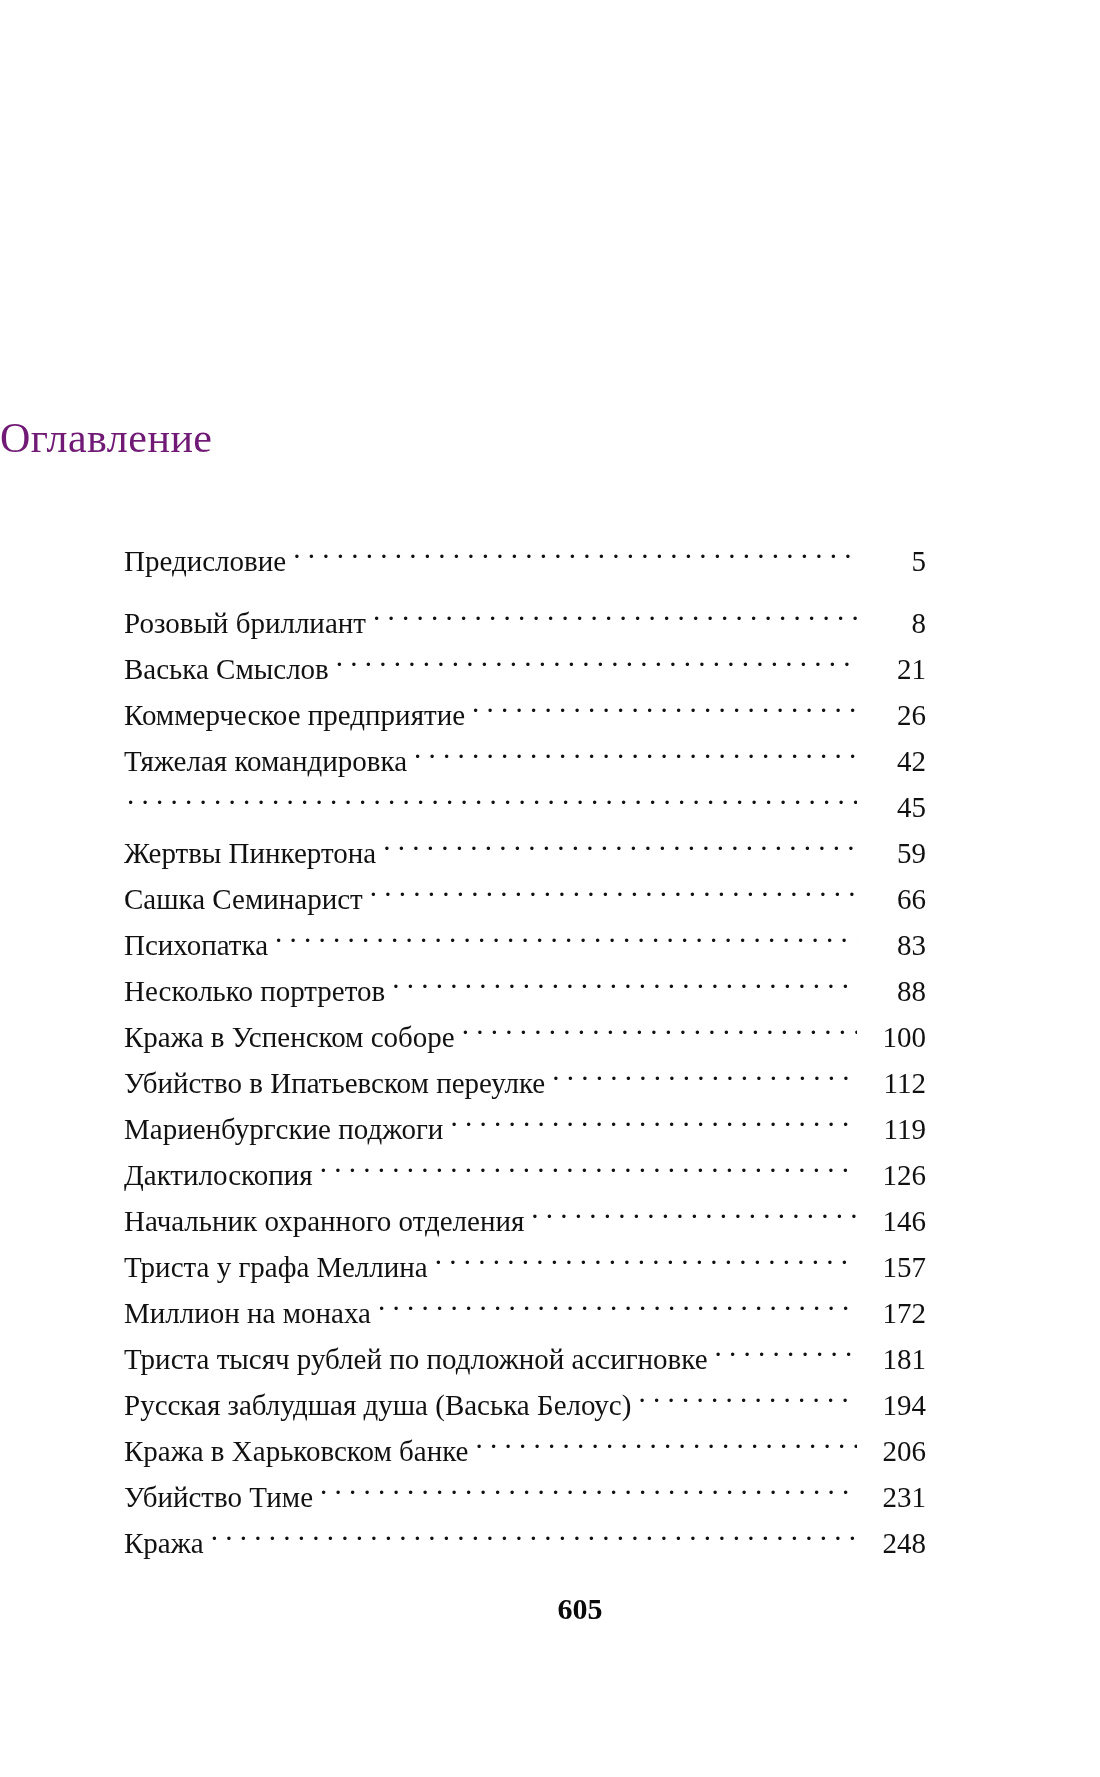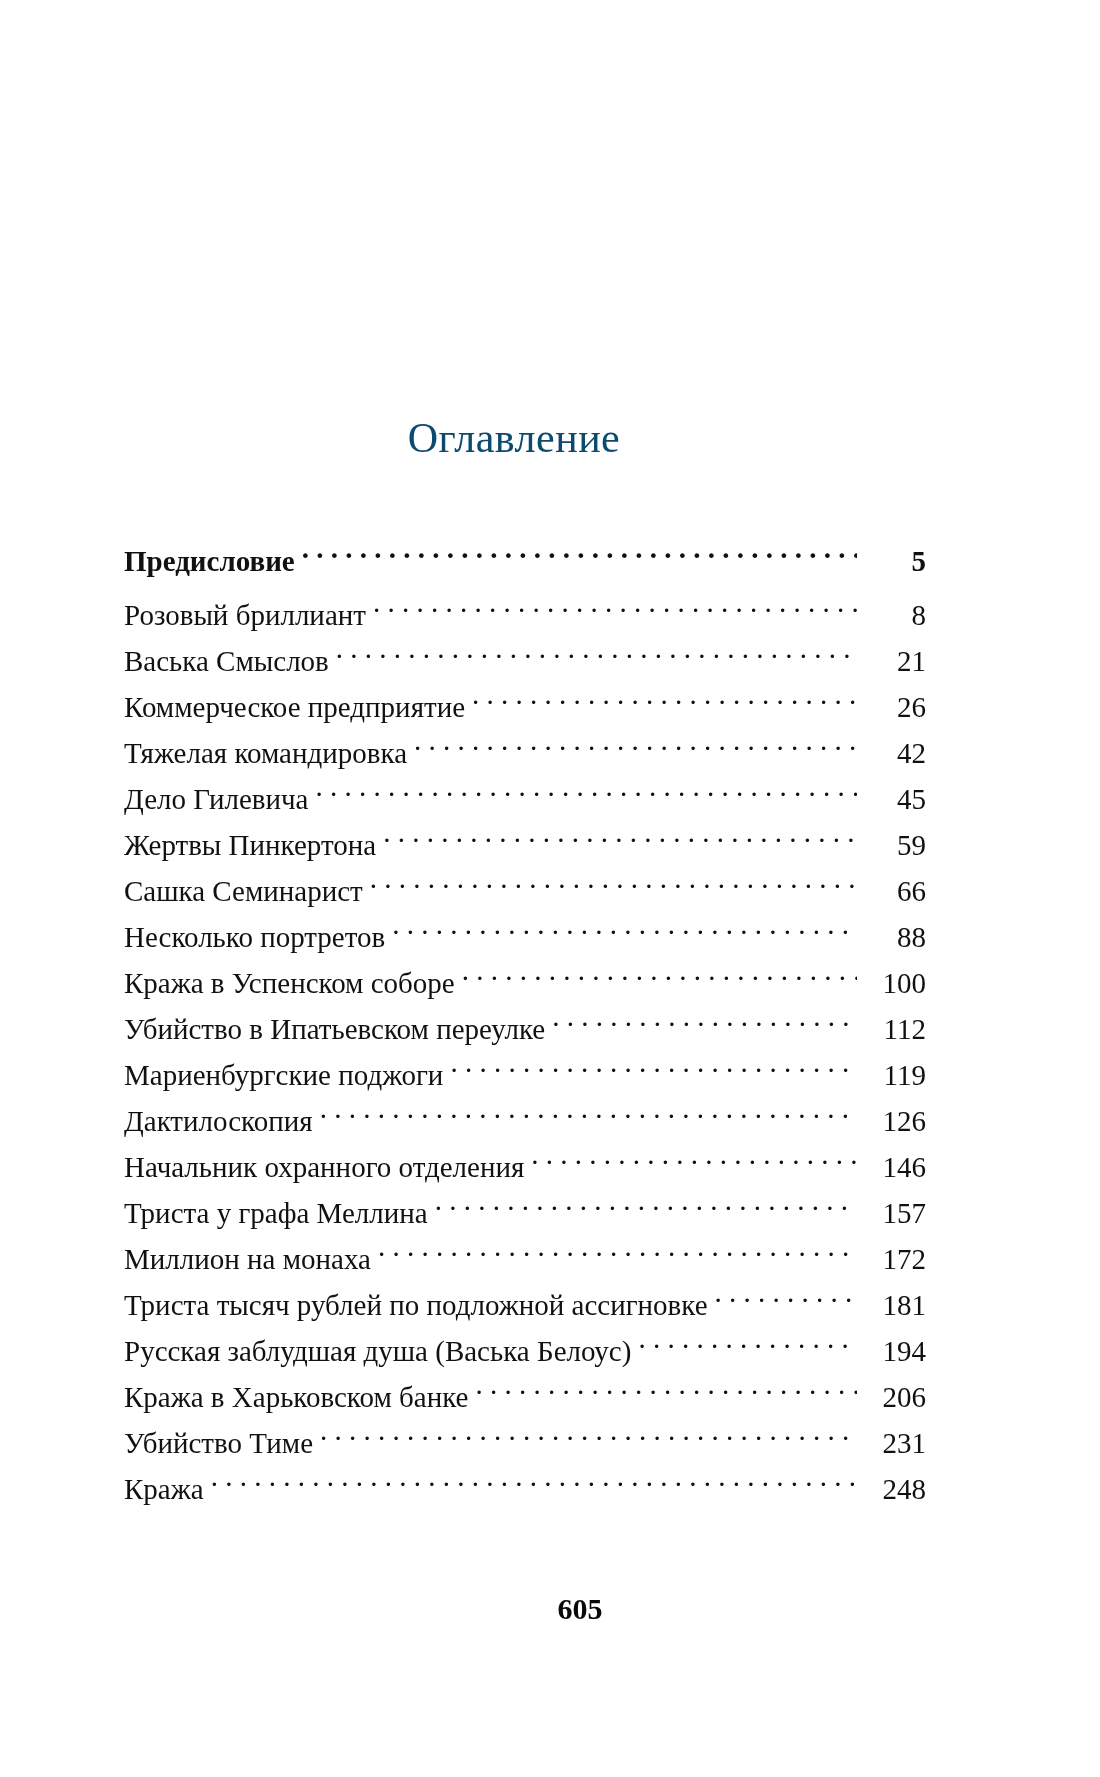--- a/index.html
+++ b/index.html
@@ -22,26 +22,25 @@
     box-sizing: border-box;
     position: relative;
     background: #ffffff;
   }
 
   .toc-title {
     position: absolute;
     left: 0;
     top: 414px;
     width: 1028px;
-    text-align: center;
     font-size: 42px;
     font-weight: 400;
     letter-spacing: 0.5px;
     font-family: "Liberation Serif", "DejaVu Serif", serif;
-    color: #0c4a6e;
+    color: #701a75;
   }
 
   .toc-list {
     position: absolute;
     left: 124px;
     top: 538px;
     width: 802px;
   }
 
   .toc-row {
@@ -49,22 +48,21 @@
     align-items: baseline;
     width: 100%;
     height: 46px;
     font-size: 29px;
     line-height: 46px;
     color: #111111;
     white-space: nowrap;
   }
 
   .toc-row.gap-after {
-    margin-bottom: 8px;
-    font-weight: bold;
+    margin-bottom: 16px;
   }
 
   .entry-title {
     flex: 0 0 auto;
     padding-right: 4px;
   }
 
   .leader {
     flex: 1 1 auto;
     overflow: hidden;
@@ -130,35 +128,39 @@
         <span class="entry-title">Коммерческое предприятие</span>
         <span class="leader"></span>
         <span class="entry-page">26</span>
       </div>
       <div class="toc-row">
         <span class="entry-title">Тяжелая командировка</span>
         <span class="leader"></span>
         <span class="entry-page">42</span>
       </div>
       <div class="toc-row">
-        <span class="entry-title">Дело Гилевича</span>
         <span class="leader"></span>
         <span class="entry-page">45</span>
       </div>
       <div class="toc-row">
         <span class="entry-title">Жертвы Пинкертона</span>
         <span class="leader"></span>
         <span class="entry-page">59</span>
       </div>
       <div class="toc-row">
         <span class="entry-title">Сашка Семинарист</span>
         <span class="leader"></span>
         <span class="entry-page">66</span>
       </div>
       <div class="toc-row">
+        <span class="entry-title">Психопатка</span>
+        <span class="leader"></span>
+        <span class="entry-page">83</span>
+      </div>
+      <div class="toc-row">
         <span class="entry-title">Несколько портретов</span>
         <span class="leader"></span>
         <span class="entry-page">88</span>
       </div>
       <div class="toc-row">
         <span class="entry-title">Кража в Успенском соборе</span>
         <span class="leader"></span>
         <span class="entry-page">100</span>
       </div>
       <div class="toc-row">

